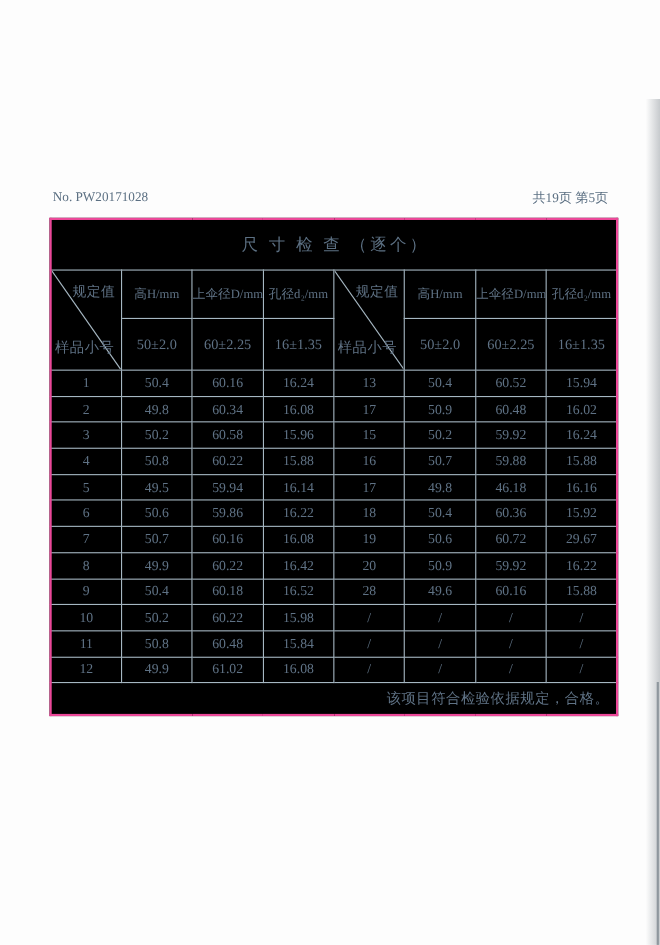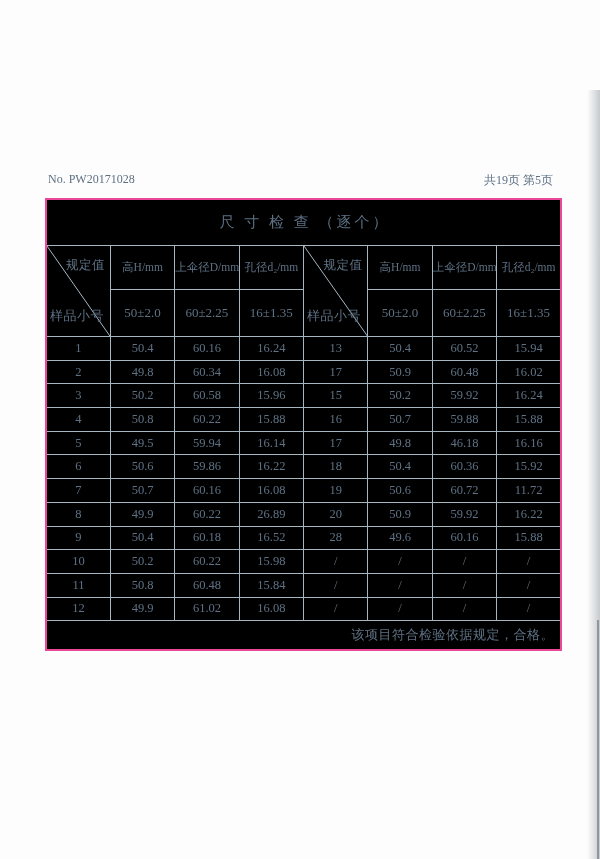--- a/index.html
+++ b/index.html
@@ -174,27 +174,27 @@
         <td>15.92</td>
       </tr>
       <tr class="data-row">
         <td>7</td>
         <td>50.7</td>
         <td>60.16</td>
         <td>16.08</td>
         <td>19</td>
         <td>50.6</td>
         <td>60.72</td>
-        <td>11.72</td>
+        <td>29.67</td>
       </tr>
       <tr class="data-row">
         <td>8</td>
         <td>49.9</td>
         <td>60.22</td>
-        <td>26.89</td>
+        <td>16.42</td>
         <td>20</td>
         <td>50.9</td>
         <td>59.92</td>
         <td>16.22</td>
       </tr>
       <tr class="data-row">
         <td>9</td>
         <td>50.4</td>
         <td>60.18</td>
         <td>16.52</td>

